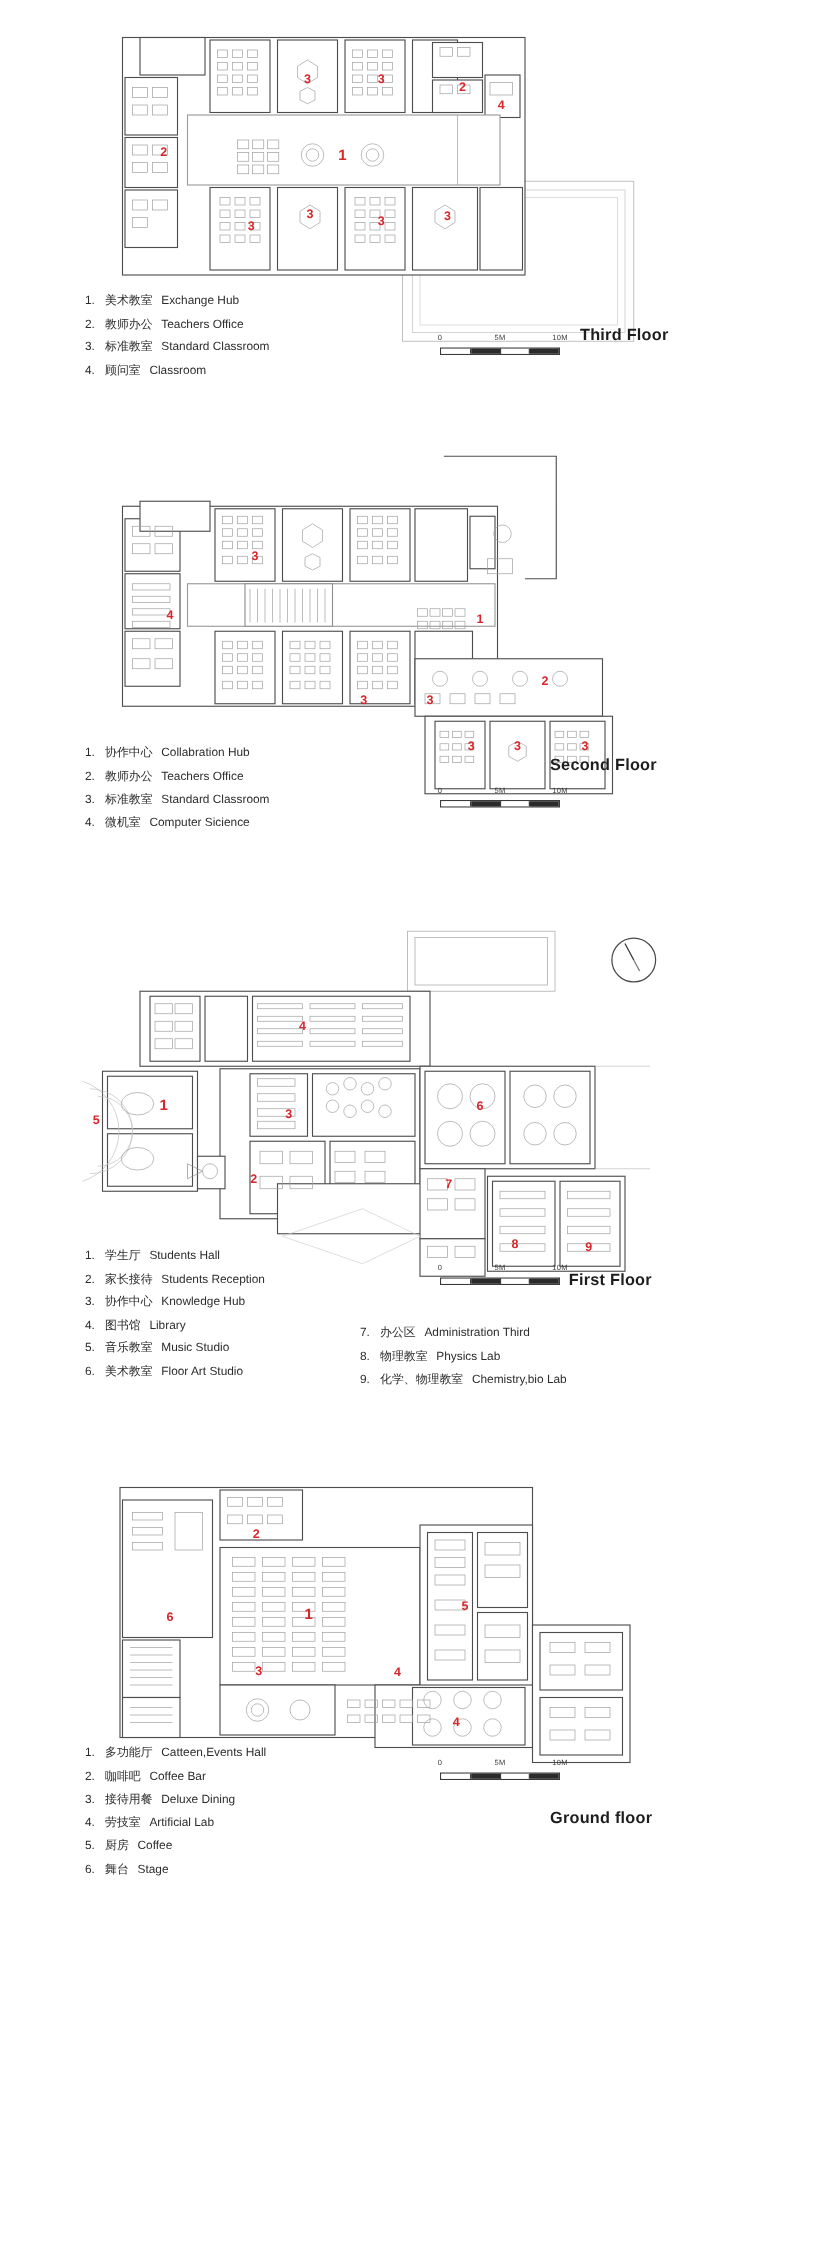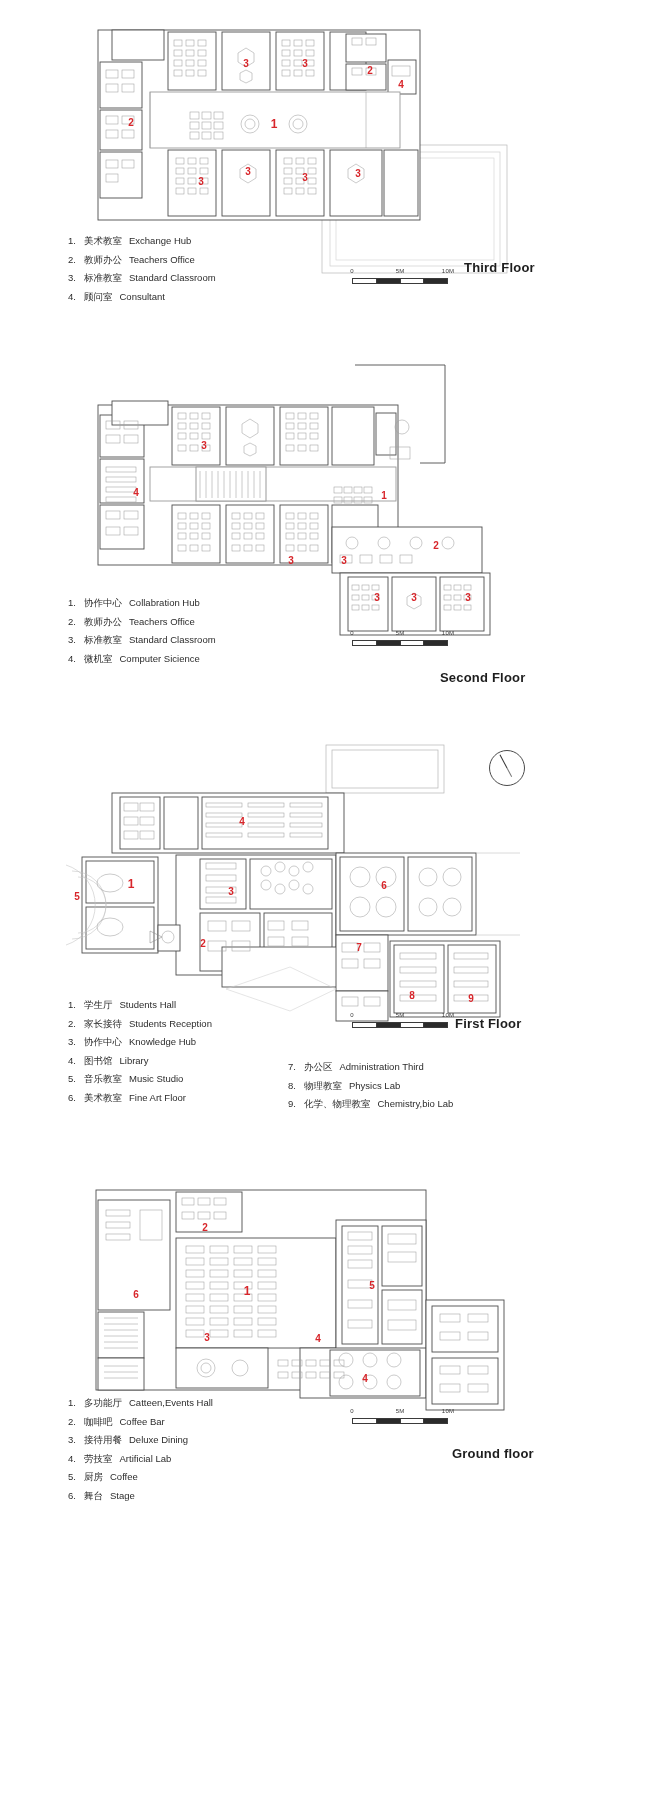--- a/index.html
+++ b/index.html
@@ -317,21 +317,21 @@
       <span class="en">Teachers Office</span>
     </div>
     <div class="row">
       <span class="num">3.</span>
       <span class="cn">标准教室</span>
       <span class="en">Standard Classroom</span>
     </div>
     <div class="row">
       <span class="num">4.</span>
       <span class="cn">顾问室</span>
-      <span class="en">Consultant</span>
+      <span class="en">Classroom</span>
     </div>
   </div>
 
   <div class="plan" style="position:absolute;left:0;top:355px;width:650px;height:330px;">
     <div class="plan-canvas">
       <svg viewBox="0 0 650 330" preserveAspectRatio="none">
         <g stroke="#4d4d4d" fill="#ffffff" stroke-width="0.9">
 
           <path d="M355 10 L445 10 L445 108 L420 108"></path>
 
@@ -521,21 +521,21 @@
     <div class="ticks">
         <i></i>
         <i></i>
         <i></i>
         <i></i>
       </div>
     <span class="lbl" style="left:0px;">0</span>
     <span class="lbl" style="left:48px;">5M</span>
     <span class="lbl" style="left:96px;">10M</span>
   </div>
-  <div class="floor-title" style="position:absolute;left:440px;top:670px;">Second Floor</div>
+  <div class="floor-title" style="position:absolute;left:440px;top:604px;">Second Floor</div>
 
   <div class="legend" style="left:68px;top:598px;">
     <div class="row">
       <span class="num">1.</span>
       <span class="cn">协作中心</span>
       <span class="en">Collabration Hub</span>
     </div>
     <div class="row">
       <span class="num">2.</span>
       <span class="cn">教师办公</span>
@@ -725,21 +725,21 @@
       <span class="en">Library</span>
     </div>
     <div class="row">
       <span class="num">5.</span>
       <span class="cn">音乐教室</span>
       <span class="en">Music Studio</span>
     </div>
     <div class="row">
       <span class="num">6.</span>
       <span class="cn">美术教室</span>
-      <span class="en">Fine Art Floor</span>
+      <span class="en">Floor Art Studio</span>
     </div>
   </div>
 
   <div class="legend" style="left:288px;top:1062px;">
     <div class="row">
       <span class="num">7.</span>
       <span class="cn">办公区</span>
       <span class="en">Administration Third</span>
     </div>
     <div class="row">
@@ -899,21 +899,21 @@
     <div class="ticks">
         <i></i>
         <i></i>
         <i></i>
         <i></i>
       </div>
     <span class="lbl" style="left:0px;">0</span>
     <span class="lbl" style="left:48px;">5M</span>
     <span class="lbl" style="left:96px;">10M</span>
   </div>
-  <div class="floor-title" style="position:absolute;left:440px;top:1446px;margin-left:12px;">Ground floor</div>
+  <div class="floor-title" style="position:absolute;left:440px;top:1446px;">Ground floor</div>
 
   <div class="legend" style="left:68px;top:1398px;">
     <div class="row">
       <span class="num">1.</span>
       <span class="cn">多功能厅</span>
       <span class="en">Catteen,Events Hall</span>
     </div>
     <div class="row">
       <span class="num">2.</span>
       <span class="cn">咖啡吧</span>

